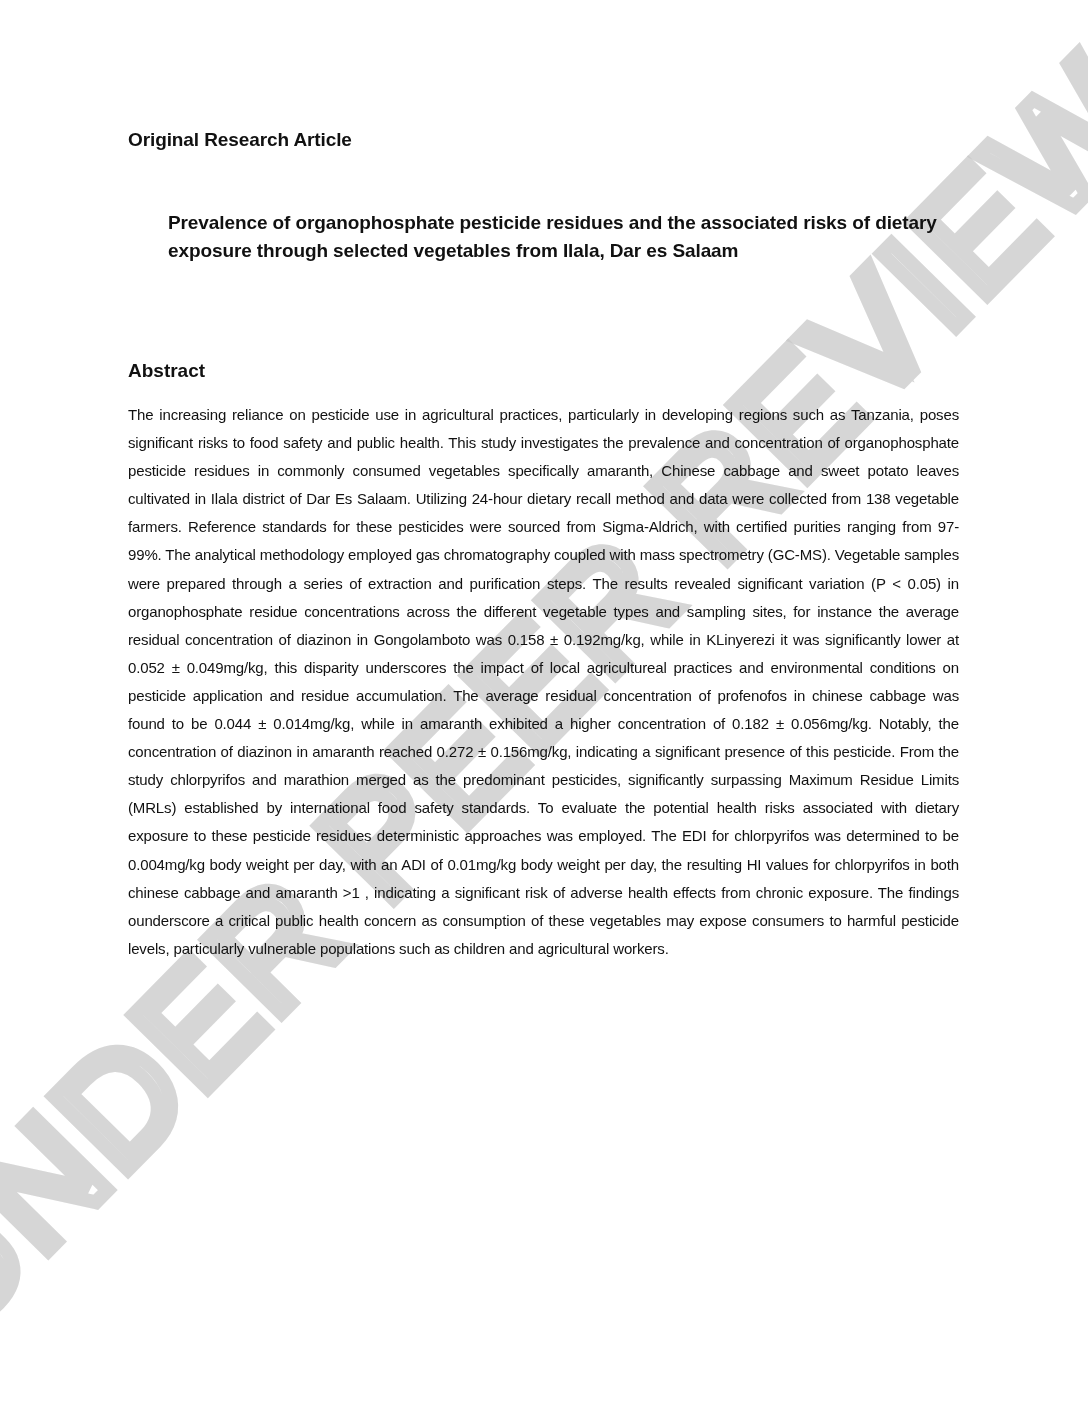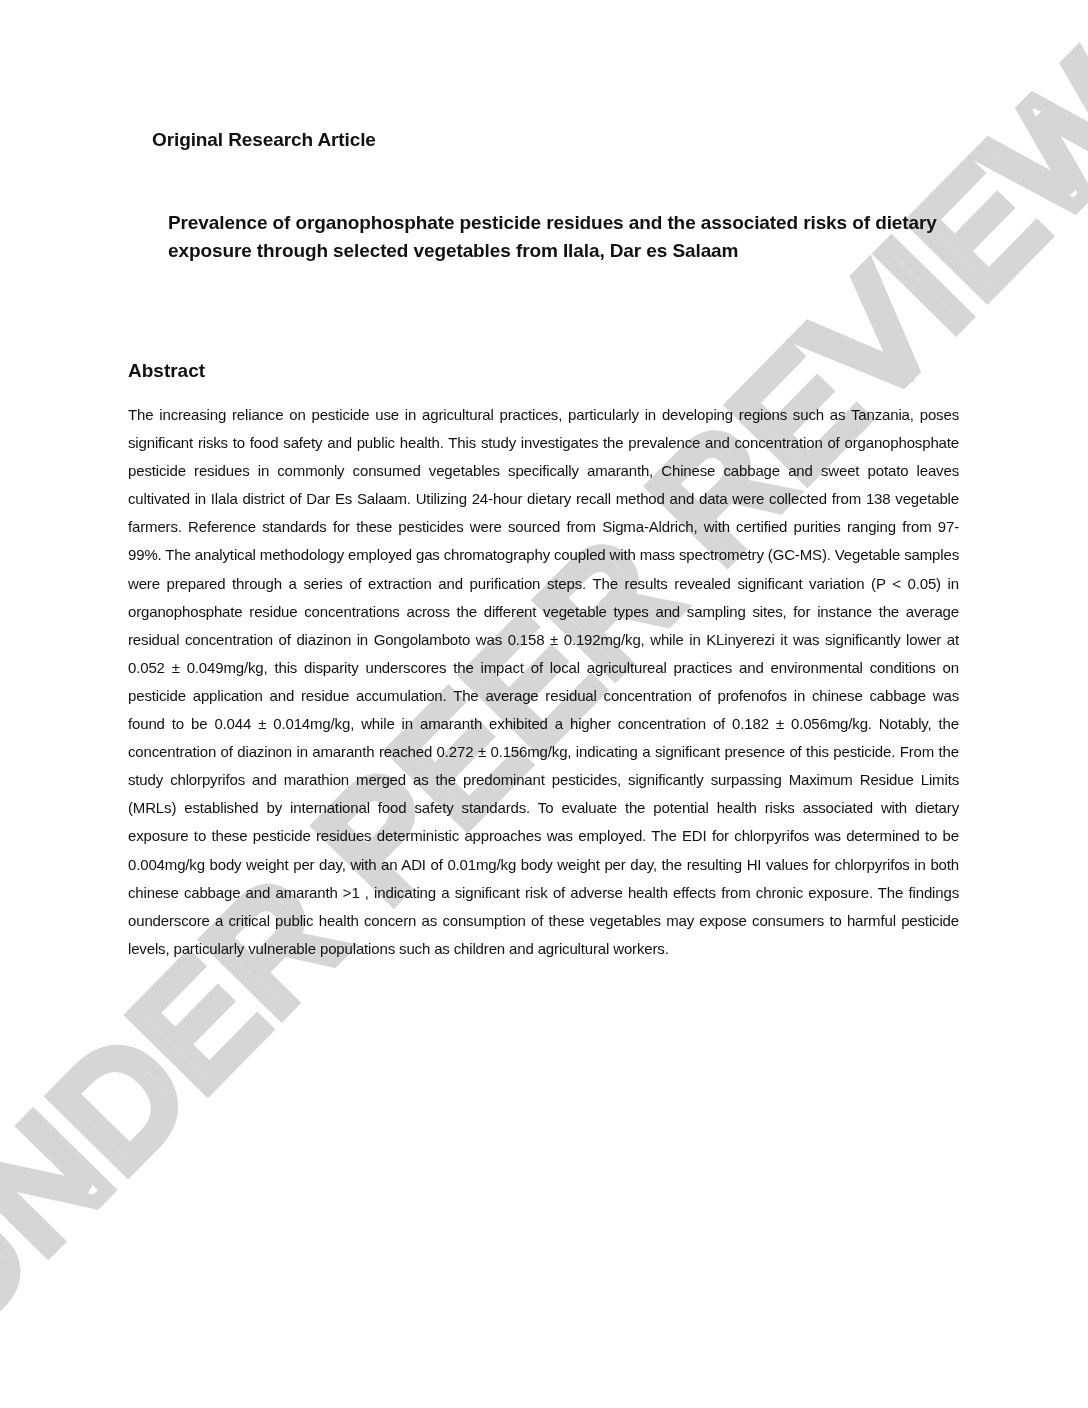--- a/index.html
+++ b/index.html
@@ -1,18 +1,18 @@
 <!DOCTYPE html>
 <html><head>
 <meta charset="utf-8">
 <style>
   html, body { margin: 0; padding: 0; background: #ffffff; }
   body { width: 1088px; height: 1408px; position: relative; overflow: hidden; font-family: "Liberation Sans", sans-serif; color: #111111; }
   .page { position: absolute; left: 0; top: 0; width: 1088px; height: 1408px; }
-  .article-type { position: absolute; left: 128px; top: 128px; font-weight: bold; font-size: 19px; line-height: 24px; letter-spacing: -0.1px; margin-left: 24px; }
+  .article-type { position: absolute; left: 128px; top: 128px; font-weight: bold; font-size: 19px; line-height: 24px; letter-spacing: -0.1px; }
   .title { position: absolute; left: 128px; top: 209px; width: 840px; font-weight: bold; font-size: 19px; line-height: 28px; letter-spacing: -0.1px; margin-left: 40px; }
   .abstract-heading { position: absolute; left: 128px; top: 359px; font-weight: bold; font-size: 19px; line-height: 24px; }
   .abstract-body { position: absolute; left: 128px; top: 401px; width: 831px; font-size: 15px; line-height: 28.1px; text-align: justify; letter-spacing: -0.15px; }
   .watermark { position: absolute; left: 520px; top: 695px; transform: translate(-50%, -50%) rotate(-45.5deg); white-space: nowrap; font-family: "Liberation Sans", sans-serif; font-size: 152px; line-height: 1; font-weight: normal; color: transparent; -webkit-text-stroke: 14px rgba(200,200,200,0.75); letter-spacing: 4px; pointer-events: none; z-index: 0; }
   .content { position: relative; z-index: 1; }
 </style>
 </head>
 <body>
 
 <div class="page">

